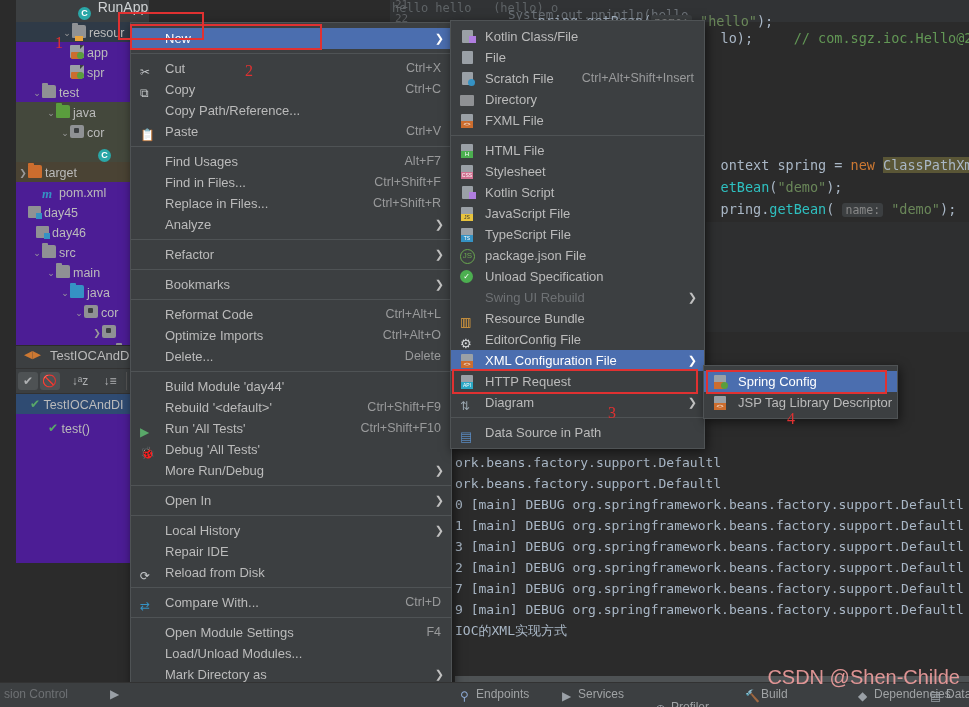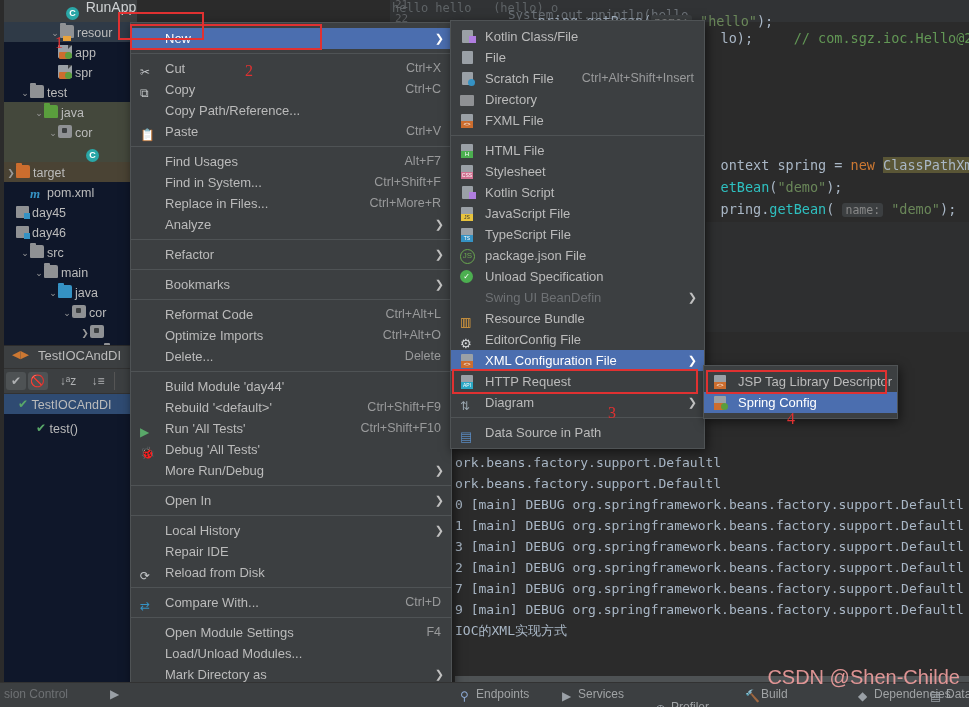--- a/index.html
+++ b/index.html
@@ -24,21 +24,21 @@
   .hint{color:#888;background:#3c3f41;border-radius:3px;padding:0 3px;font-size:11.5px;}
   .sel{background:#5a5636;}
 
   
   #console{position:absolute;left:455px;top:432px;width:514px;height:250px;background:#2b2b2b;
            font-family:"DejaVu Sans Mono","Liberation Mono",monospace;font-size:13px;color:#a9b7c6;
            white-space:pre;overflow:hidden;line-height:20.5px;}
   #console .ln{position:absolute;left:0;white-space:pre;}
 
   
-  #project{position:absolute;left:4px;top:0;width:133px;height:707px;background:#0f172a;}
+  #project{position:absolute;left:16px;top:0;width:133px;height:563px;background:#4c1d95;}
   .tree-row{position:absolute;left:0;width:133px;height:20px;line-height:20px;font-size:12.5px;
             color:#bbbbbb;white-space:nowrap;overflow:hidden;}
   .tree-row .lbl{vertical-align:middle;}
   .sel-row{background:#2f3a47;}
   .grn-row{background:#44483c;}
   .brn-row{background:#4a4334;}
   .blue-sel{background:#2f4b72;}
   .chev{display:inline-block;width:10px;color:#9a9a9a;font-size:9px;text-align:center;}
   .ico{display:inline-block;width:14px;height:13px;vertical-align:-2px;margin-right:3px;position:relative;}
 
@@ -153,21 +153,21 @@
       <div class="tree-row sel-row" style="top:22px;padding-left:46px;"><span class="chev">⌄</span><span class="ico folder"><span style="position:absolute;left:3px;bottom:-3px;width:8px;height:5px;background:#e8a33d;"></span></span><span class="lbl">resour</span></div>
       <div class="tree-row" style="top:42px;padding-left:44px;"><span class="chev"></span><span class="ico filedoc"><span class="xmlbadge spring"></span></span><span class="lbl">app</span></div>
       <div class="tree-row" style="top:62px;padding-left:44px;"><span class="chev"></span><span class="ico filedoc"><span class="xmlbadge spring"></span></span><span class="lbl">spr</span></div>
       <div class="tree-row" style="top:82px;padding-left:16px;"><span class="chev">⌄</span><span class="ico folder"></span><span class="lbl">test</span></div>
       <div class="tree-row grn-row" style="top:102px;padding-left:30px;"><span class="chev">⌄</span><span class="ico folder green"></span><span class="lbl">java</span></div>
       <div class="tree-row grn-row" style="top:122px;padding-left:44px;"><span class="chev">⌄</span><span class="ico pkgico"></span><span class="lbl">cor</span></div>
       <div class="tree-row grn-row" style="top:142px;padding-left:72px;"><span class="chev"></span><span class="ico kico">C</span><span class="lbl"></span></div>
       <div class="tree-row brn-row" style="top:162px;padding-left:2px;"><span class="chev">❯</span><span class="ico folder orange"></span><span class="lbl">target</span></div>
       <div class="tree-row" style="top:182px;padding-left:16px;"><span class="chev"></span><span class="ico mico">m</span><span class="lbl">pom.xml</span></div>
       <div class="tree-row" style="top:202px;padding-left:2px;"><span class="chev"></span><span class="ico modico"></span><span class="lbl">day45</span></div>
-      <div class="tree-row" style="top:222px;padding-left:2px;"><span class="chev"></span><span class="ico modico"></span><span class="lbl">day46</span></div>
+      <div class="tree-row" style="top:222px;padding-left:10px;"><span class="chev"></span><span class="ico modico"></span><span class="lbl">day46</span></div>
       <div class="tree-row" style="top:242px;padding-left:16px;"><span class="chev">⌄</span><span class="ico folder"></span><span class="lbl">src</span></div>
       <div class="tree-row" style="top:262px;padding-left:30px;"><span class="chev">⌄</span><span class="ico folder"></span><span class="lbl">main</span></div>
       <div class="tree-row" style="top:282px;padding-left:44px;"><span class="chev">⌄</span><span class="ico folder blue"></span><span class="lbl">java</span></div>
       <div class="tree-row" style="top:302px;padding-left:58px;"><span class="chev">⌄</span><span class="ico pkgico"></span><span class="lbl">cor</span></div>
       <div class="tree-row" style="top:322px;padding-left:76px;"><span class="chev">❯</span><span class="ico pkgico"></span><span class="lbl"></span></div>
       <div class="tree-row" style="top:342px;padding-left:90px;"><span class="chev"></span><span class="ico folder"></span><span class="lbl"></span></div>
     </div>
 
   <div id="runtab">
     <span style="position:absolute;left:8px;top:2px;color:#cc7832;font-size:11px;">◀▶</span>
@@ -196,22 +196,22 @@
       </span><span>Cut</span><span class="acc">Ctrl+X</span></div>
     <div class="mi"><span class="mico-slot">
         <span style="position:absolute;left:0;top:0;color:#c3c6c8;font-size:12px;">⧉</span>
       </span><span>Copy</span><span class="acc">Ctrl+C</span></div>
     <div class="mi"><span class="mico-slot"></span><span>Copy Path/Reference...</span></div>
     <div class="mi"><span class="mico-slot">
         <span style="position:absolute;left:0;top:0;color:#c3c6c8;font-size:12px;">📋</span>
       </span><span>Paste</span><span class="acc">Ctrl+V</span></div>
     <div class="sep"></div>
     <div class="mi"><span class="mico-slot"></span><span>Find Usages</span><span class="acc">Alt+F7</span></div>
-    <div class="mi"><span class="mico-slot"></span><span>Find in System...</span><span class="acc">Ctrl+Shift+F</span></div>
-    <div class="mi"><span class="mico-slot"></span><span>Replace in Files...</span><span class="acc">Ctrl+More+R</span></div>
+    <div class="mi"><span class="mico-slot"></span><span>Find in Files...</span><span class="acc">Ctrl+Shift+F</span></div>
+    <div class="mi"><span class="mico-slot"></span><span>Replace in Files...</span><span class="acc">Ctrl+Shift+R</span></div>
     <div class="mi"><span class="mico-slot"></span><span>Analyze</span><span class="arr">❯</span></div>
     <div class="sep"></div>
     <div class="mi"><span class="mico-slot"></span><span>Refactor</span><span class="arr">❯</span></div>
     <div class="sep"></div>
     <div class="mi"><span class="mico-slot"></span><span>Bookmarks</span><span class="arr">❯</span></div>
     <div class="sep"></div>
     <div class="mi"><span class="mico-slot"></span><span>Reformat Code</span><span class="acc">Ctrl+Alt+L</span></div>
     <div class="mi"><span class="mico-slot"></span><span>Optimize Imports</span><span class="acc">Ctrl+Alt+O</span></div>
     <div class="mi"><span class="mico-slot"></span><span>Delete...</span><span class="acc">Delete</span></div>
     <div class="sep"></div>
@@ -291,21 +291,21 @@
         <span style="position:absolute;left:0;top:0;width:12px;height:13px;left:1px;background:#9aa0a6;border-radius:1px;">
           <span style="position:absolute;left:0;bottom:-1px;width:12px;height:7px;background:#3592c4;color:#fff;font-size:5px;text-align:center;line-height:7px;">TS</span>
         </span>
       </span><span>TypeScript File</span></div>
     <div class="mi"><span class="mico-slot">
         <span style="position:absolute;left:0;top:0;width:13px;height:13px;border-radius:50%;border:1.5px solid #6aa84f;color:#6aa84f;font-size:8px;text-align:center;line-height:11px;">JS</span>
       </span><span>package.json File</span></div>
     <div class="mi"><span class="mico-slot">
         <span style="position:absolute;left:0;top:0;width:13px;height:13px;border-radius:50%;background:#4caf50;color:#fff;font-size:8px;text-align:center;line-height:13px;">✓</span>
       </span><span>Unload Specification</span></div>
-    <div class="mi dis"><span class="mico-slot"></span><span>Swing UI BeanDefin</span><span class="arr">❯</span></div>
+    <div class="mi dis"><span class="mico-slot"></span><span>Swing UI Rebuild</span><span class="arr">❯</span></div>
     <div class="mi"><span class="mico-slot">
         <span style="position:absolute;left:0;top:0;color:#e8a33d;font-size:12px;">▥</span>
       </span><span>Resource Bundle</span></div>
     <div class="mi"><span class="mico-slot">
         <span style="position:absolute;left:0;top:0;color:#d6d9db;font-size:13px;">⚙</span>
       </span><span>EditorConfig File</span></div>
     <div class="mi hl"><span class="mico-slot">
         <span style="position:absolute;left:0;top:0;width:12px;height:13px;left:1px;background:#9aa0a6;border-radius:1px;">
           <span style="position:absolute;left:0;bottom:-1px;width:12px;height:7px;background:#cc6d2e;color:#fff;font-size:6px;text-align:center;line-height:7px;">&lt;&gt;</span>
         </span>
@@ -318,31 +318,31 @@
     <div class="mi"><span class="mico-slot">
         <span style="position:absolute;left:0;top:0;color:#9aa7b0;font-size:12px;">⇅</span>
       </span><span>Diagram</span><span class="arr">❯</span></div>
     <div class="sep"></div>
     <div class="mi"><span class="mico-slot">
         <span style="position:absolute;left:0;top:0;color:#5a8ac0;font-size:13px;">▤</span>
       </span><span>Data Source in Path</span></div>
   </div>
 
 <div class="menu" id="menu3">
-    <div class="mi"><span class="mico-slot">
-        <span style="position:absolute;left:0;top:0;width:12px;height:13px;left:1px;background:#9aa0a6;border-radius:1px;">
-          <span style="position:absolute;left:0;bottom:-1px;width:12px;height:7px;background:#cc6d2e;color:#fff;font-size:6px;text-align:center;line-height:7px;">&lt;&gt;</span>
-        </span>
-      </span><span>JSP Tag Library Descriptor</span></div>
     <div class="mi hl"><span class="mico-slot">
         <span style="position:absolute;left:0;top:0;width:12px;height:13px;left:1px;background:#9aa0a6;border-radius:1px;">
           <span style="position:absolute;left:0;bottom:-1px;width:10px;height:7px;background:#cc6d2e;"></span>
           <span style="position:absolute;right:-2px;bottom:-1px;width:7px;height:7px;border-radius:50%;background:#5a9e3d;"></span>
         </span>
       </span><span>Spring Config</span></div>
+    <div class="mi"><span class="mico-slot">
+        <span style="position:absolute;left:0;top:0;width:12px;height:13px;left:1px;background:#9aa0a6;border-radius:1px;">
+          <span style="position:absolute;left:0;bottom:-1px;width:12px;height:7px;background:#cc6d2e;color:#fff;font-size:6px;text-align:center;line-height:7px;">&lt;&gt;</span>
+        </span>
+      </span><span>JSP Tag Library Descriptor</span></div>
   </div>
 
 <div class="anno" style="left:118px;top:12px;width:82px;height:24px;"></div>
 <div class="anno" style="left:130px;top:24px;width:188px;height:22px;"></div>
 <div class="anno" style="left:452px;top:369px;width:242px;height:21px;"></div>
 <div class="anno" style="left:706px;top:370px;width:177px;height:20px;"></div>
 
 <div class="num" style="left:55px;top:34px;">1</div>
 <div class="num" style="left:245px;top:62px;">2</div>
 <div class="num" style="left:608px;top:404px;">3</div>

